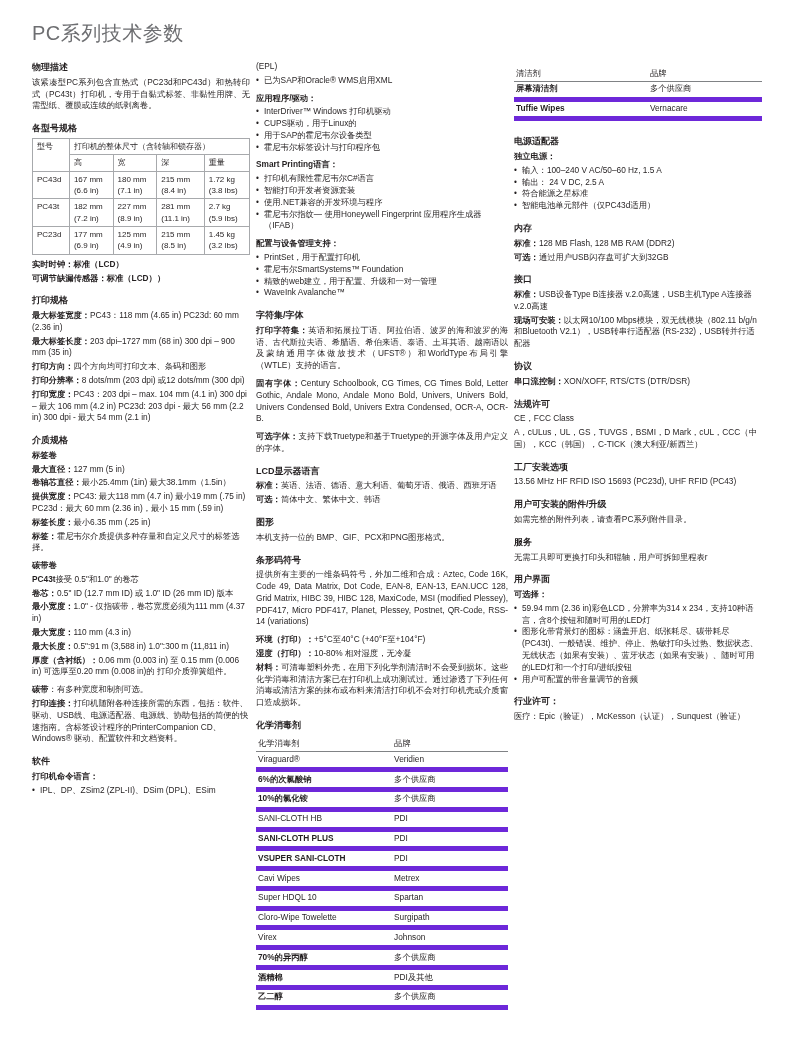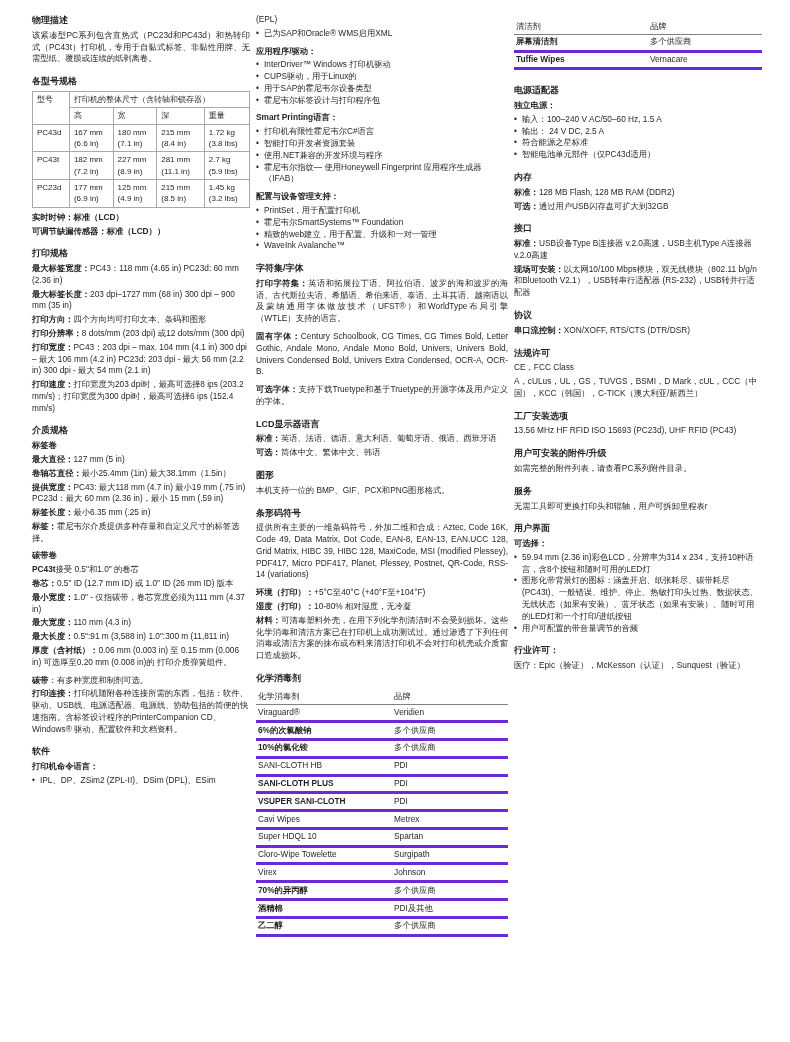--- a/index.html
+++ b/index.html
@@ -80,38 +80,39 @@
   
   table.t2 {
     border-collapse: collapse;
     width: 100%;
     font-size: 8.3px;
     margin-top: 5px;
     margin-bottom: 6px;
   }
   table.t2 td, table.t2 th {
     border: none;
-    border-bottom: 3px solid #6d28d9;
+    border-bottom: 5px solid #6d28d9;
     padding: 1.5px 2px;
     text-align: left;
     vertical-align: top;
     font-weight: normal;
   }
   table.t2 thead th {
     border-bottom: 1px solid #808285;
     font-weight: normal;
   }
   table.t2 td.b, table.t2 th.b { font-weight: bold; }
   table.t2 .c1 { width: 54%; }
 </style>
 </head>
 <body>
 
 <div class="page">
 
+  <div class="doc-title">PC系列技术参数</div>
 
   <div class="cols">
 
     <div class="col col-1">
 
       <h3 class="sec">物理描述</h3>
       <p class="body">该紧凑型PC系列包含直热式（PC23d和PC43d）和热转印式（PC43t）打印机，专用于自黏式标签、非黏性用牌、无需型纸、覆膜或连续的纸剥离卷。</p>
 
       <h3 class="sec">各型号规格</h3>
       <table class="spec">
@@ -152,21 +153,20 @@
 
       <p class="kv"><span class="lbl">实时时钟：标准（LCD）</span></p>
       <p class="kv"><span class="lbl">可调节缺漏传感器：标准（LCD））</span></p>
 
       <h3 class="sec">打印规格</h3>
       <p class="kv"><span class="lbl">最大标签宽度：</span><span>PC43：118 mm (4.65 in) PC23d: 60 mm (2.36 in)</span></p>
       <p class="kv"><span class="lbl">最大标签长度：</span><span>203 dpi–1727 mm (68 in) 300 dpi – 900 mm (35 in)</span></p>
       <p class="kv"><span class="lbl">打印方向：</span><span>四个方向均可打印文本、条码和图形</span></p>
       <p class="kv"><span class="lbl">打印分辨率：</span><span>8 dots/mm (203 dpi) 或12 dots/mm (300 dpi)</span></p>
       <p class="kv"><span class="lbl">打印宽度：</span><span>PC43：203 dpi – max. 104 mm (4.1 in) 300 dpi – 最大 106 mm (4.2 in) PC23d: 203 dpi - 最大 56 mm (2.2 in) 300 dpi - 最大 54 mm (2.1 in)</span></p>
-      <p class="kv"><span class="lbl">打印速度：</span><span>打印宽度为203 dpi时，最高可选择8 ips (203.2 mm/s)；打印宽度为300 dpi时，最高可选择6 ips (152.4 mm/s)</span></p>
 
       <h3 class="sec">介质规格</h3>
       <p class="kv lbl">标签卷</p>
       <p class="kv"><span class="lbl">最大直径：</span><span>127 mm (5 in)</span></p>
       <p class="kv"><span class="lbl">卷轴芯直径：</span><span>最小25.4mm (1in) 最大38.1mm（1.5in）</span></p>
       <p class="kv"><span class="lbl">提供宽度：</span><span>PC43: 最大118 mm (4.7 in) 最小19 mm (.75 in) PC23d：最大 60 mm (2.36 in)，最小 15 mm (.59 in)</span></p>
       <p class="kv"><span class="lbl">标签长度：</span><span>最小6.35 mm (.25 in)</span></p>
       <p class="kv"><span class="lbl">标签：</span><span>霍尼韦尔介质提供多种存量和自定义尺寸的标签选择。</span></p>
 
       <p class="kv lbl" style="margin-top:6px;">碳带卷</p>

